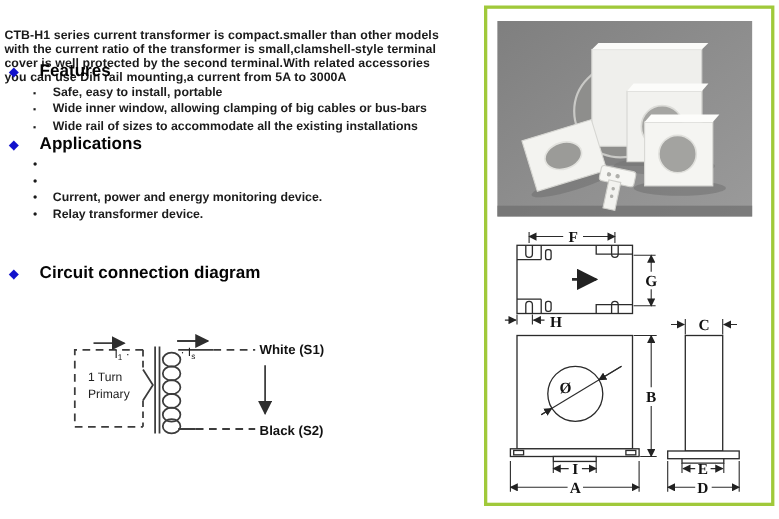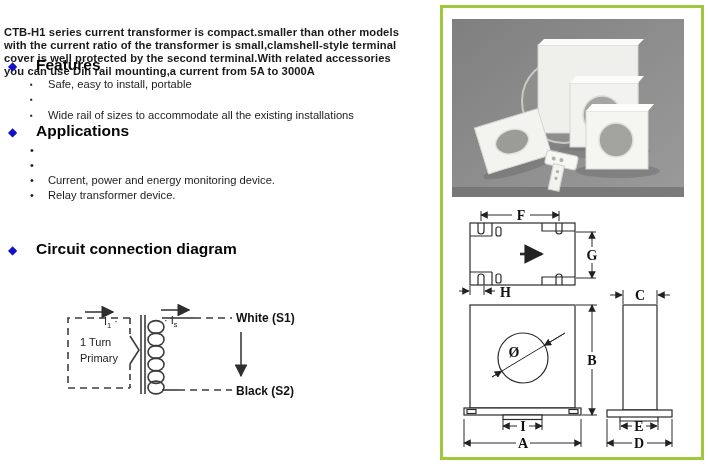--- a/index.html
+++ b/index.html
@@ -1,21 +1,21 @@
 <!DOCTYPE html>
 <html><head>
 <meta charset="utf-8">
 <style>
   html,body{margin:0;padding:0;}
   body{
     width:708px;height:472px;position:relative;background:#ffffff;
     font-family:"Liberation Sans","DejaVu Sans",sans-serif;color:#1a1a1a;
     overflow:hidden;
   }
-  .pre{white-space:pre-wrap;}
+  .pre{white-space:pre-wrap;font-weight:bold;}
   
   .intro{position:absolute;left:4px;top:2px;width:438px;font-size:11.2px;
     line-height:12.9px;font-weight:700;letter-spacing:.1px;margin-top:24px;}
   .intro .lead{font-weight:800;}
   
   .heading{position:absolute;left:8px;display:flex;align-items:baseline;}
   .heading .diamond{color:#1111cc;font-size:12px;width:28px;}
   .heading .htitle{font-size:15.5px;font-weight:700;color:#050505;}
   
   .list{position:absolute;left:30px;width:408px;}
@@ -50,20 +50,21 @@
   <span class="diamond">◆</span>
   <span class="htitle">Features</span>
 </div>
 <div class="list features" style="top:77px;">
   <div class="li">
     <span class="marker">▪</span>
     <span class="txt pre">Safe, easy to install, portable</span>
   </div>
   <div class="li">
     <span class="marker">▪</span>
+    <span class="txt pre">Wide inner window, allowing clamping of big cables or bus-bars</span>
   </div>
   <div class="li">
     <span class="marker">▪</span>
     <span class="txt pre">Wide rail of sizes to accommodate all the existing installations</span>
   </div>
 </div>
 
 <div class="heading" style="top:122px;">
   <span class="diamond">◆</span>
   <span class="htitle">Applications</span>

